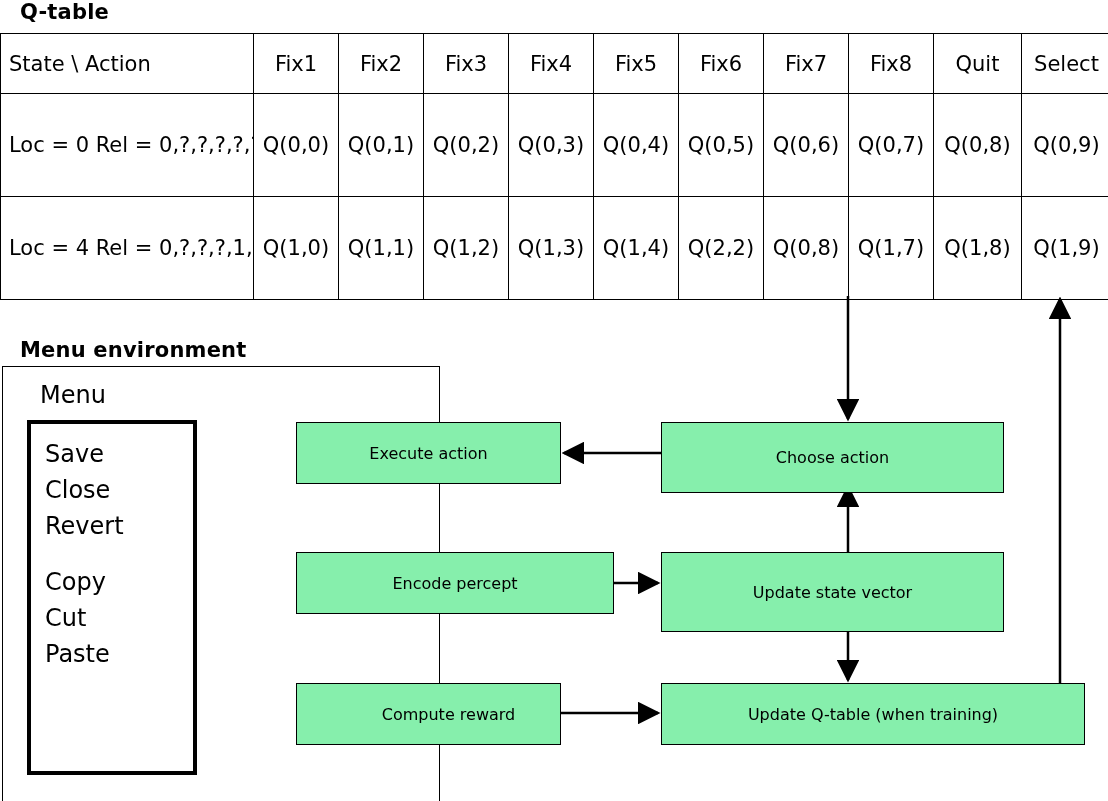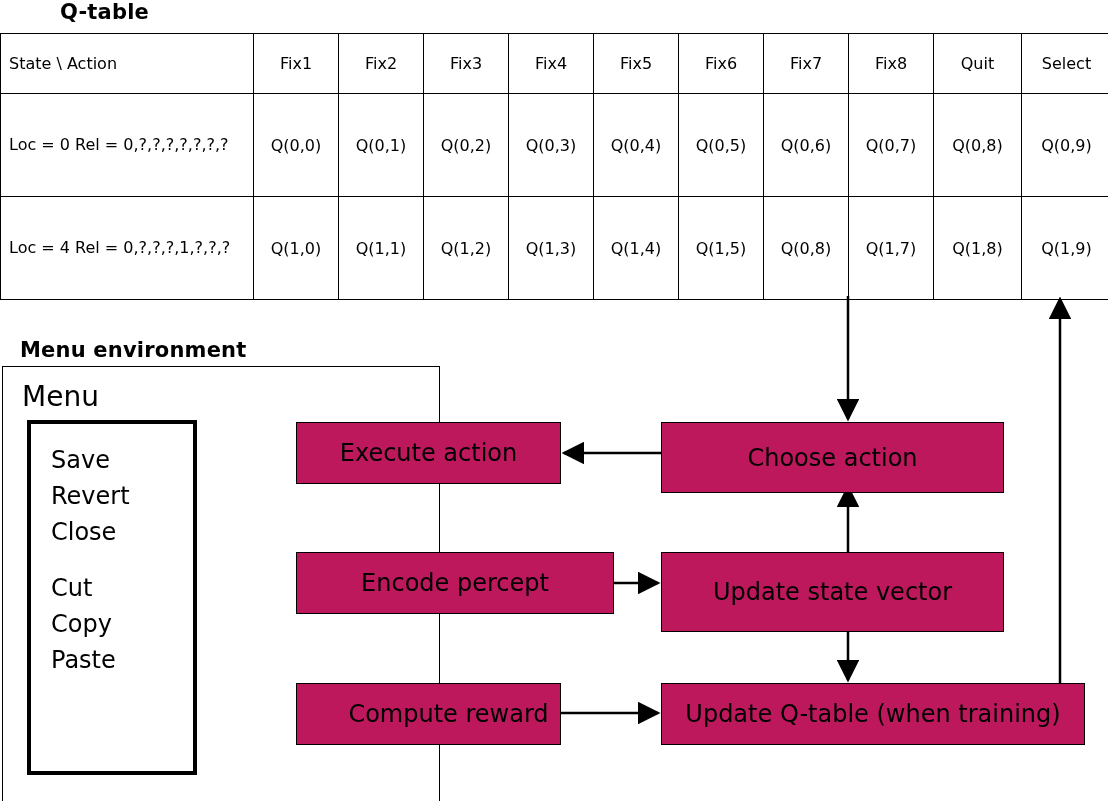--- a/index.html
+++ b/index.html
@@ -17,42 +17,42 @@
   }
 
   
   .section-title {
     position: absolute;
     font-weight: bold;
     font-size: 21px;
     letter-spacing: 0.2px;
     white-space: nowrap;
   }
-  #qtable-title { left: 20px; top: 0px; margin-left: 40px; }
+  #qtable-title { left: 20px; top: 0px; }
   #menu-title   { left: 20px; top: 338px; }
 
   
   #qtable-wrap {
     position: absolute;
     left: 0px;
     top: 33px;
     width: 1108px;
     height: 263px;
   }
   table.qtable {
     border-collapse: collapse;
     table-layout: fixed;
     width: 1108px;
     height: 263px;
   }
   table.qtable th,
   table.qtable td {
     border: 1.5px solid #000000;
     font-weight: normal;
-    font-size: 16px;
+    font-size: 21px;
     padding: 0;
     text-align: center;
     vertical-align: middle;
     overflow: hidden;
     white-space: nowrap;
   }
   table.qtable th:first-child,
   table.qtable td:first-child {
     text-align: left;
     padding-left: 8px;
@@ -79,60 +79,60 @@
     top: 366px;
     width: 438px;
     height: 435px;
     border: 1.5px solid #000000;
     border-bottom: none;
     box-sizing: border-box;
     background: transparent;
   }
   #menu-env-label {
     position: absolute;
-    left: 22px;
+    left: 40px;
     top: 383px;
-    font-size: 28px;
+    font-size: 24px;
     line-height: 1;
   }
   #menu-list-box {
     position: absolute;
     left: 27px;
     top: 420px;
     width: 170px;
     height: 355px;
     border: 4px solid #000000;
     box-sizing: border-box;
     background: #ffffff;
   }
   #menu-list-box ul {
     list-style: none;
-    margin: 6px;
+    margin: 0;
     padding: 12px 0 0 14px;
   }
   #menu-list-box li {
     font-size: 24px;
     line-height: 36px;
     white-space: nowrap;
   }
   #menu-list-box li.spacer {
     height: 20px;
     line-height: 20px;
   }
 
   
   .fbox {
     position: absolute;
     border: 1.5px solid #000000;
     box-sizing: border-box;
-    background: #be185d;
+    background: #86efac;
     display: flex;
     align-items: center;
     justify-content: center;
-    font-size: 24px;
+    font-size: 16px;
     white-space: nowrap;
     z-index: 5;
   }
   #box-execute      { left: 296px; top: 422px; width: 265px; height: 62px; }
   #box-encode       { left: 296px; top: 552px; width: 318px; height: 62px; }
   #box-compute      { left: 296px; top: 683px; width: 265px; height: 62px; padding-left: 40px; }
   #box-choose       { left: 661px; top: 422px; width: 343px; height: 71px; }
   #box-updatestate  { left: 661px; top: 552px; width: 343px; height: 80px; }
   #box-updateq      { left: 661px; top: 683px; width: 424px; height: 62px; }
 
@@ -198,44 +198,44 @@
         <td>Q(0,9)</td>
       </tr>
       <tr>
         <td class="state-cell">Loc = 4
 Rel = 0,?,?,?,1,?,?,?</td>
         <td>Q(1,0)</td>
         <td>Q(1,1)</td>
         <td>Q(1,2)</td>
         <td>Q(1,3)</td>
         <td>Q(1,4)</td>
-        <td>Q(1,5)</td>
+        <td>Q(2,2)</td>
         <td>Q(0,8)</td>
         <td>Q(1,7)</td>
         <td>Q(1,8)</td>
         <td>Q(1,9)</td>
       </tr>
     </tbody>
   </table>
 </div>
 
 <div class="section-title" id="menu-title">Menu environment</div>
 
 <div id="menu-env"></div>
 
 <div id="menu-env-label">Menu</div>
 
 <div id="menu-list-box">
   <ul>
     <li>Save</li>
+    <li>Close</li>
     <li>Revert</li>
-    <li>Close</li>
     <li class="spacer"></li>
+    <li>Copy</li>
     <li>Cut</li>
-    <li>Copy</li>
     <li>Paste</li>
   </ul>
 </div>
 
 <svg id="arrows" viewBox="0 0 1108 801" width="1108" height="801">
   <defs>
     <marker id="arrowhead" markerWidth="9" markerHeight="9" refX="8" refY="4.5" orient="auto" markerUnits="strokeWidth">
       <path d="M0,0 L9,4.5 L0,9 z" fill="#000000"></path>
     </marker>
   </defs>

